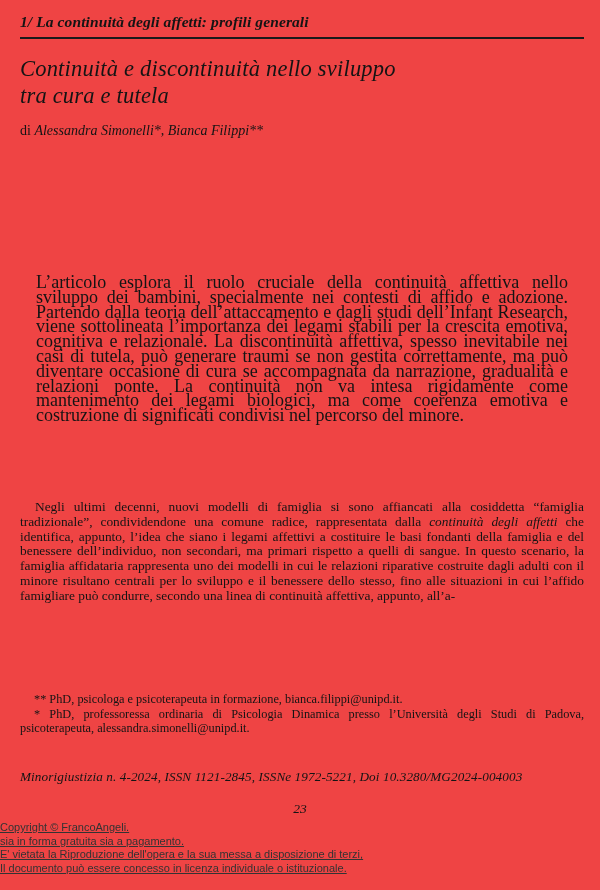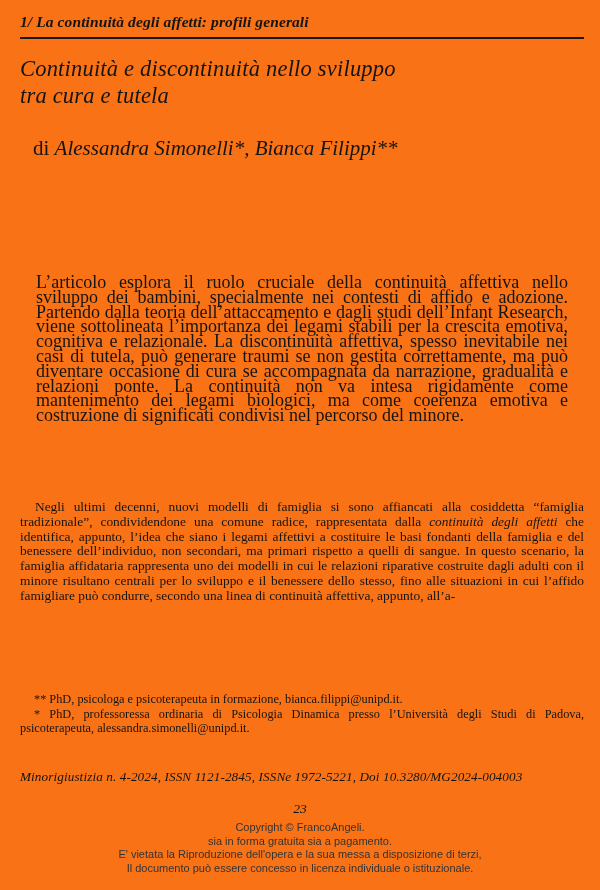--- a/index.html
+++ b/index.html
@@ -1,20 +1,20 @@
 <!DOCTYPE html>
 <html lang="it"><head>
 <meta charset="utf-8">
 <style>
   html, body { margin: 0; padding: 0; background: #ffffff; }
   .page {
     position: relative;
     width: 600px;
     height: 890px;
-    background: #f97316;
+    background: #ef4444;
     color: #141414;
     font-family: "Liberation Serif", serif;
     overflow: hidden;
   }
 
   .running-head {
     position: absolute;
     top: 13px; left: 20px; right: 16px;
     font-size: 15.5px;
     font-weight: bold;
@@ -32,22 +32,22 @@
     font-weight: normal;
     font-style: italic;
     line-height: 27px;
     letter-spacing: 0.2px;
   }
   .title .tline { display: block; }
 
   .byline {
     position: absolute;
     top: 123px; left: 20px; right: 16px;
-    margin: 13px;
-    font-size: 21px;
+    margin: 0;
+    font-size: 14px;
   }
   .byline .authors { font-style: italic; }
 
   .abstract {
     position: absolute;
     top: 259px; left: 20px; right: 16px;
     margin: 16px;
     font-size: 18px;
     line-height: 14.8px;
     text-align: justify;
@@ -94,25 +94,26 @@
     position: absolute;
     top: 801px; left: 0; right: 0;
     text-align: center;
     font-style: italic;
     font-size: 13.5px;
   }
 
   .copyright {
     position: absolute;
     top: 821px; left: 0; right: 0;
-    text-align: center;
+    text-align: left;
     font-family: "Liberation Sans", sans-serif;
     font-size: 11px;
     line-height: 13.5px;
     color: #333333;
+    text-decoration: underline;
   }
 </style>
 </head>
 <body>
 
 <div class="page">
 
   <header class="running-head">
     <span>1/ La continuità degli affetti: profili generali</span>
   </header>

